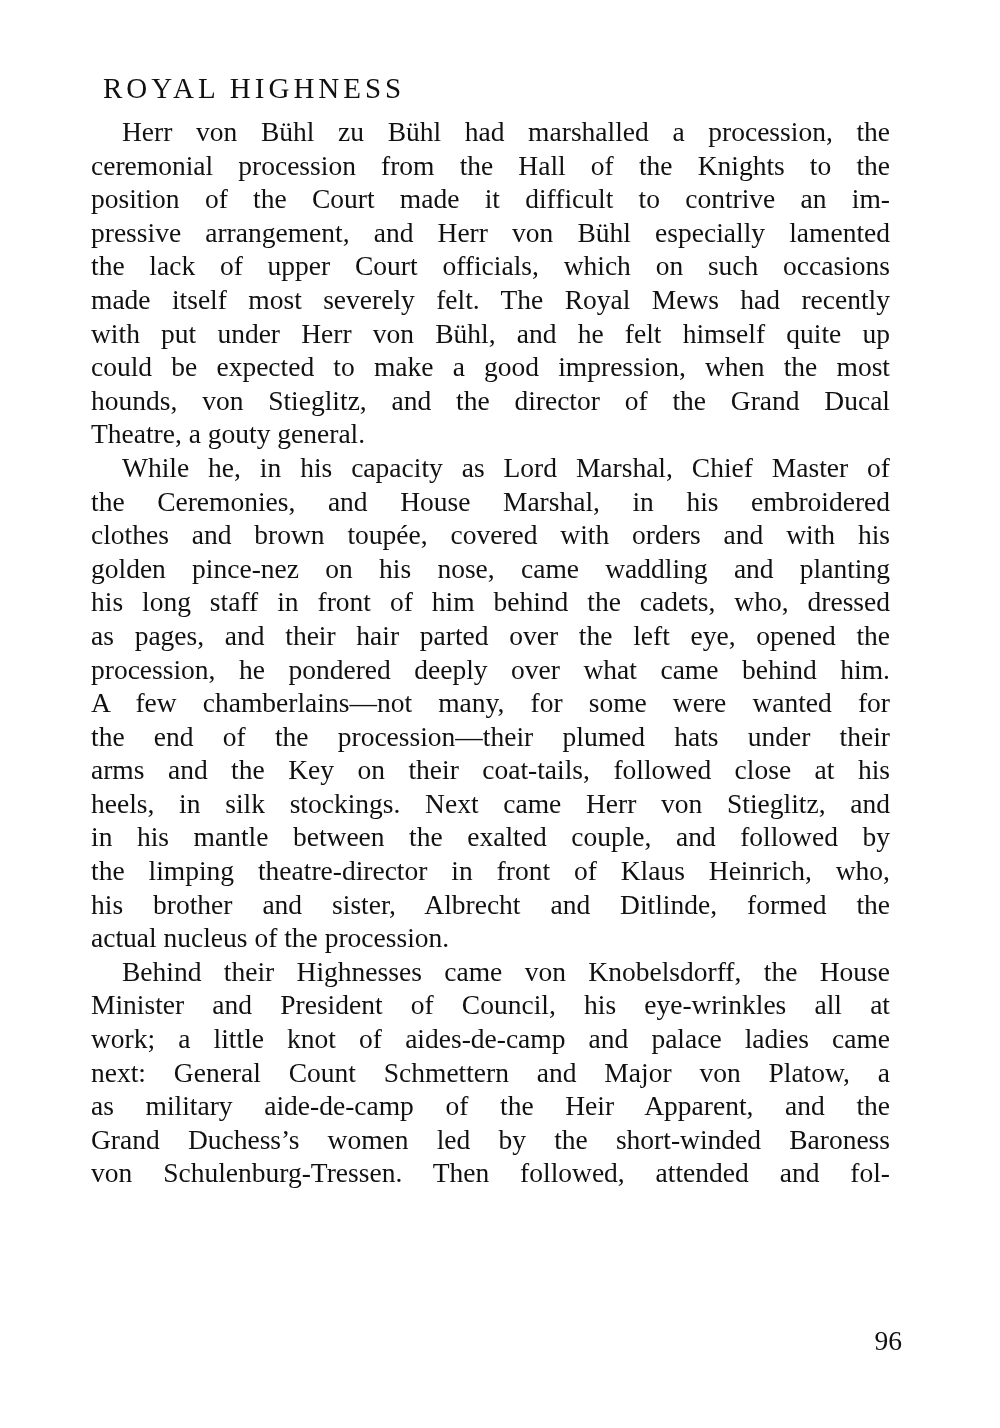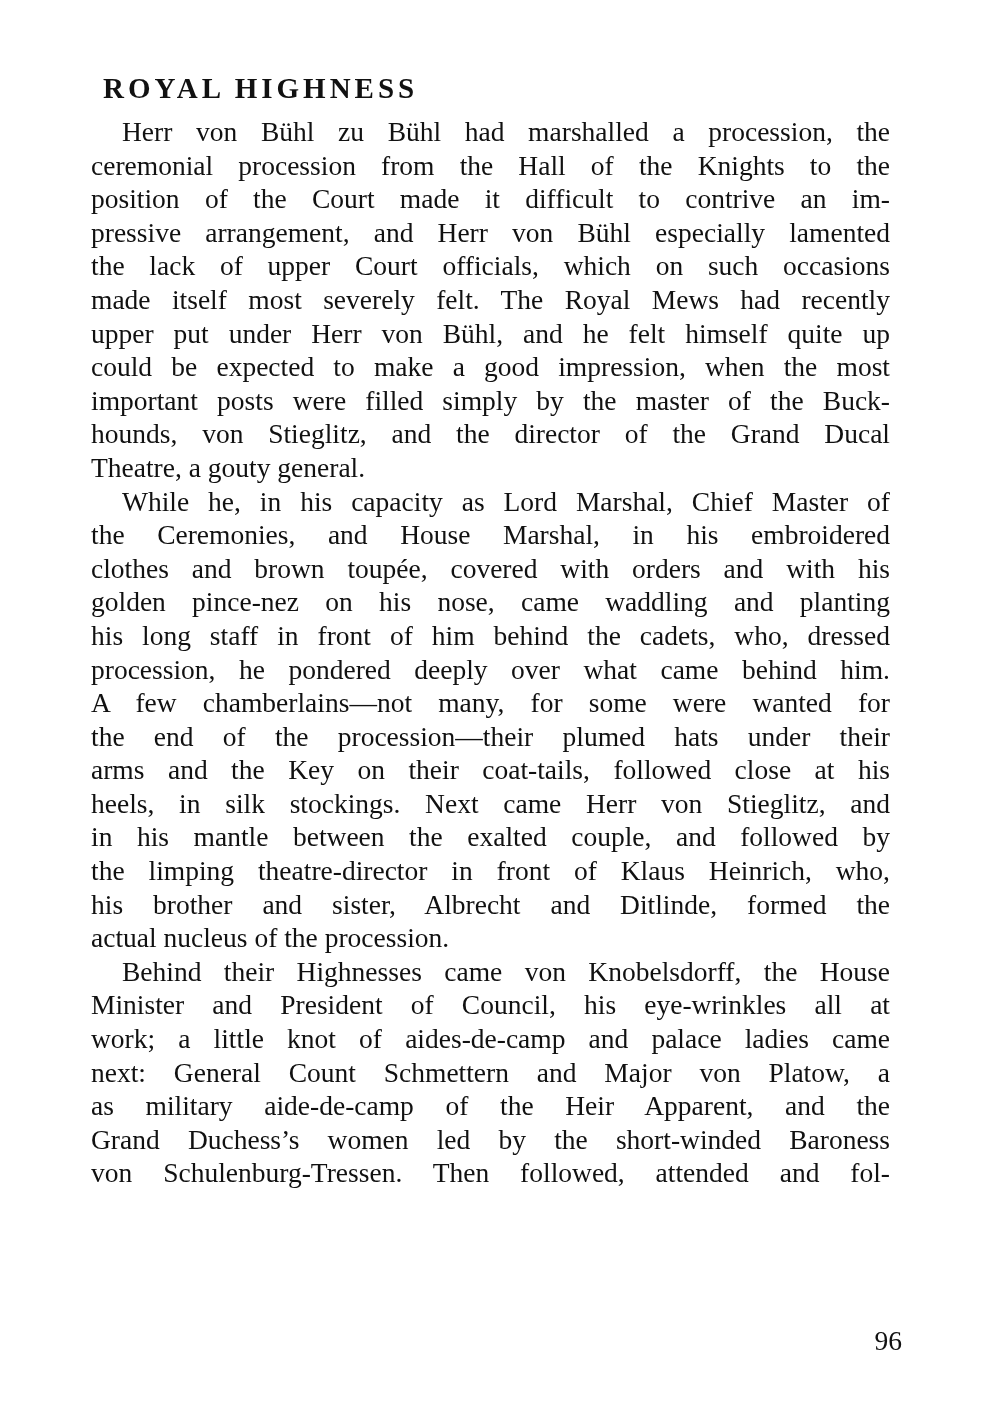--- a/index.html
+++ b/index.html
@@ -5,21 +5,21 @@
   html, body { margin: 0; padding: 0; background: #ffffff; }
   body { width: 1000px; height: 1428px; position: relative; overflow: hidden; }
   .page {
     position: absolute; left: 0; top: 0; width: 1000px; height: 1428px;
     background: #ffffff; color: #111111;
     font-family: "Liberation Serif", "DejaVu Serif", serif;
   }
   .running-head {
     position: absolute; left: 103px; top: 70px;
     font-size: 29px; letter-spacing: 4px; line-height: 36px;
-    font-weight: bold; white-space: nowrap;
+    font-weight: normal; white-space: nowrap;
   }
   .body-text {
     position: absolute; left: 91px; top: 115px; width: 799px;
   }
   .line {
     display: block; height: 33.6px; line-height: 33.6px;
     font-size: 27.5px; white-space: nowrap;
     text-align: justify; text-align-last: justify;
   }
   .line.indent { padding-left: 31px; }
@@ -37,33 +37,33 @@
 
   <div class="body-text">
 
     <div>
       <span class="line indent">Herr von Bühl zu Bühl had marshalled a procession, the</span>
       <span class="line">ceremonial procession from the Hall of the Knights to the</span>
       <span class="line">position of the Court made it difficult to contrive an im-</span>
       <span class="line">pressive arrangement, and Herr von Bühl especially lamented</span>
       <span class="line">the lack of upper Court officials, which on such occasions</span>
       <span class="line">made itself most severely felt.  The Royal Mews had recently</span>
-      <span class="line">upper put under Herr von Bühl, and he felt himself quite up</span>
+      <span class="line">with put under Herr von Bühl, and he felt himself quite up</span>
       <span class="line">could be expected to make a good impression, when the most</span>
-      <span class="line">important posts were filled simply by the master of the Buck-</span>
       <span class="line">hounds, von Stieglitz, and the director of the Grand Ducal</span>
       <span class="line last">Theatre, a gouty general.</span>
     </div>
 
     <div>
       <span class="line indent">While he, in his capacity as Lord Marshal, Chief Master of</span>
       <span class="line">the Ceremonies, and House Marshal, in his embroidered</span>
       <span class="line">clothes and brown toupée, covered with orders and with his</span>
       <span class="line">golden pince-nez on his nose, came waddling and planting</span>
       <span class="line">his long staff in front of him behind the cadets, who, dressed</span>
+      <span class="line">as pages, and their hair parted over the left eye, opened the</span>
       <span class="line">procession, he pondered deeply over what came behind him.</span>
       <span class="line">A few chamberlains—not many, for some were wanted for</span>
       <span class="line">the end of the procession—their plumed hats under their</span>
       <span class="line">arms and the Key on their coat-tails, followed close at his</span>
       <span class="line">heels, in silk stockings.  Next came Herr von Stieglitz, and</span>
       <span class="line">in his mantle between the exalted couple, and followed by</span>
       <span class="line">the limping theatre-director in front of Klaus Heinrich, who,</span>
       <span class="line">his brother and sister, Albrecht and Ditlinde, formed the</span>
       <span class="line last">actual nucleus of the procession.</span>
     </div>

